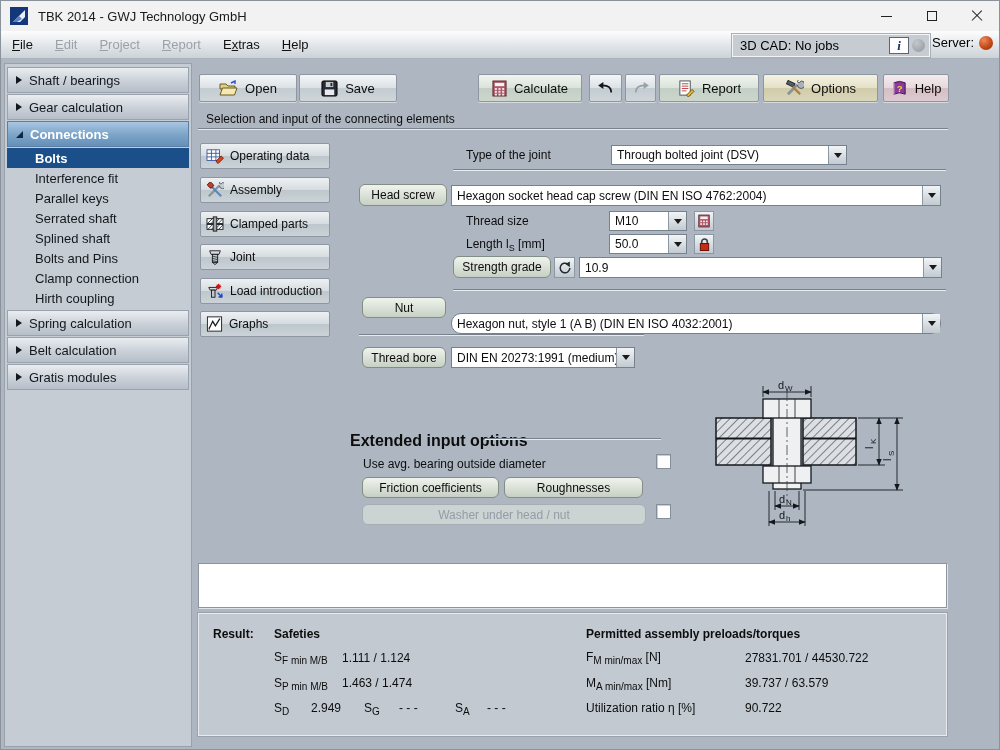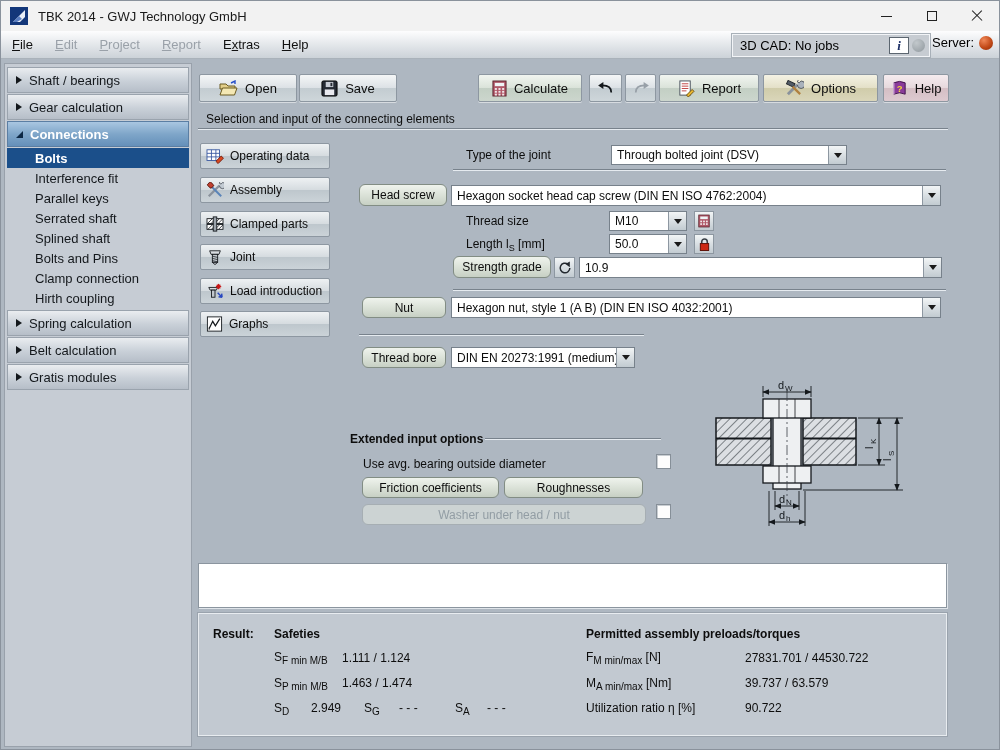--- a/index.html
+++ b/index.html
@@ -57,21 +57,21 @@
   .fieldbtn.disabled { background:#ccd3d3; color:#929da4; border-color:#a6aeb3; }
   .combo { position:absolute; background:#fff; border:1px solid #77818b; display:flex; align-items:center; }
   .combo-text { flex:1; padding-left:5px; font-size:12px; color:#0d0d0d; white-space:nowrap; overflow:hidden; }
   .combo-btn { width:18px; align-self:stretch; background:linear-gradient(#f2f5f6,#d9dfe3 50%,#c2cbd1); border-left:1px solid #8d97a1; display:flex; align-items:center; justify-content:center; }
   .tri-d { width:0; height:0; border-top:5px solid #1a1a1a; border-left:4px solid transparent; border-right:4px solid transparent; }
   .sqbtn { position:absolute; width:20px; height:20px; background:linear-gradient(#f2f5f6,#d9dfe3 50%,#c2cbd1); border:1px solid #8d97a1; display:flex; align-items:center; justify-content:center; }
   .checkbox { position:absolute; width:15px; height:15px; background:#fdfdfd; border:1px solid #868f98; box-shadow:inset 1px 1px 0 #c8cdd2; }
   .etched { position:absolute; height:0; border-top:1px solid #78828c; border-bottom:1px solid #e6ebf0; }
 
   .section-title { position:absolute; left:205px; top:111px; font-size:12px; color:#0d0d0d; }
-  .ext-title { position:absolute; left:349px; top:431px; font-size:12px; font-weight:bold; color:#0d0d0d; }
+  .ext-title { position:absolute; left:349px; top:431px; font-size:16px; font-weight:bold; color:#0d0d0d; }
 
   .whitebox { position:absolute; left:197px; top:562px; width:749px; height:45px; background:#fff; border:1px solid #8b959f; box-shadow:1px 1px 0 #dfe4e9; }
 
   
   .result { position:absolute; left:197px; top:612px; width:749px; height:123px; background:#c2c9d1; border:1px solid #e8ecf0; outline:1px solid #9aa3ad; font-size:12px; color:#0d0d0d; }
   .result .abs { position:absolute; white-space:nowrap; }
   .rbold { font-weight:bold; }
 
   svg { display:block; }
   .diagram { position:absolute; left:700px; top:378px; }
@@ -418,21 +418,21 @@
     <span class="combo-btn">
         <span class="tri-d"></span>
       </span>
   </div>
 
   <div class="etched" style="left:452px; top:288px; width:493px;"></div>
 
   <div class="fieldbtn" style="left:361px; top:296px; width:84px; height:21px;">
       <span>Nut</span>
     </div>
-  <div class="combo" style="left:450px; top:296px; width:490px; height:21px;">
+  <div class="combo" style="left:450px; top:312px; width:490px; height:21px;border-radius:10px;">
     <span class="combo-text">Hexagon nut, style 1 (A B) (DIN EN ISO 4032:2001)</span>
     <span class="combo-btn">
         <span class="tri-d"></span>
       </span>
   </div>
 
   <div class="etched" style="left:358px; top:333px; width:285px;"></div>
 
   <div class="fieldbtn" style="left:361px; top:346px; width:84px; height:21px;">
       <span>Thread bore</span>

